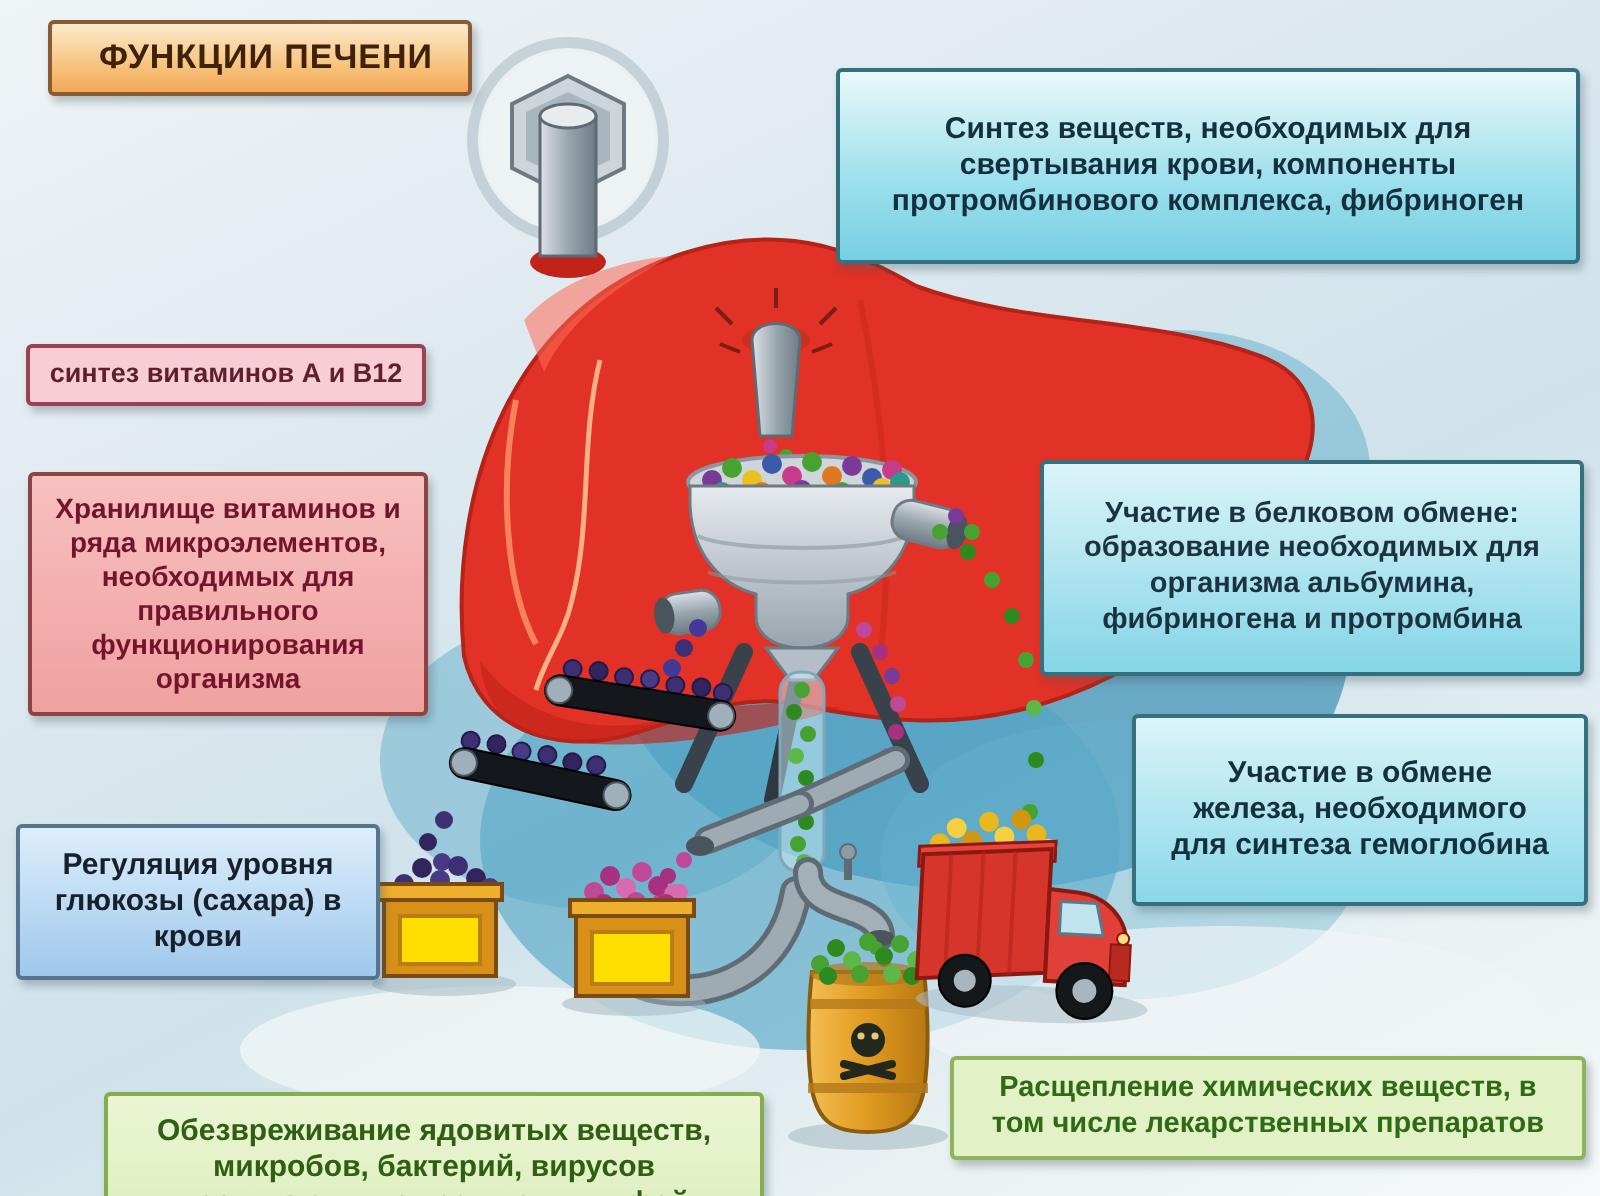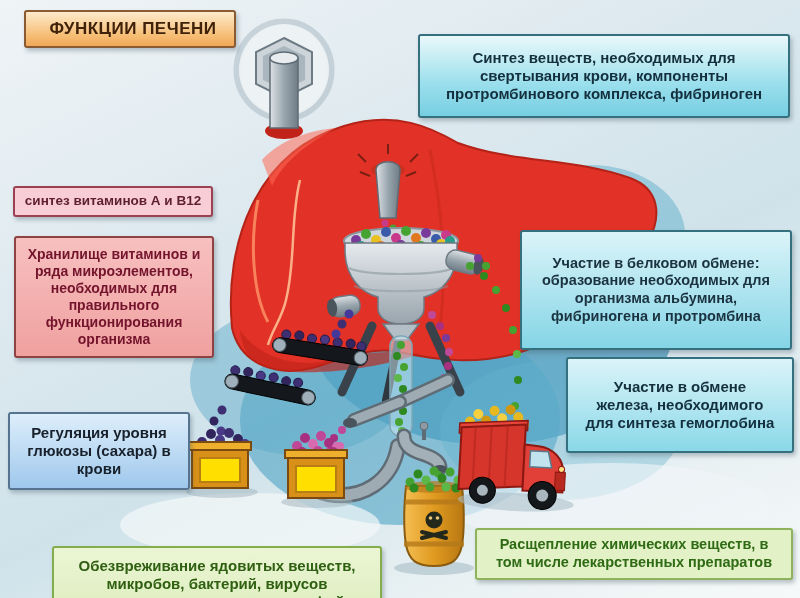--- a/index.html
+++ b/index.html
@@ -12,31 +12,31 @@
   .infobox{
     position:absolute;display:flex;align-items:center;justify-content:center;
     text-align:center;white-space:pre-line;font-weight:bold;line-height:1.22;
     border-radius:3px;padding:2px 6px;box-sizing:border-box;
     box-shadow:2px 3px 4px rgba(70,90,100,.35);
   }
   .bx-title{left:24px;top:10px;width:212px;height:38px;font-size:17px;letter-spacing:.5px;
     background:linear-gradient(#fdeacb,#f6bd74 70%,#f1a859);border:2px solid #8a5a32;color:#3f2209;padding-left:12px;}
   .bx-blood{left:12px;top:82px;width:190px;height:70px;font-size:13.5px;
     background:linear-gradient(#efe4f6,#cdabe2);border:2px solid #5e4379;color:#2b2333;}
-  .bx-vit{left:13px;top:186px;width:200px;height:31px;font-size:13.5px;
+  .bx-vit{left:13px;top:172px;width:200px;height:31px;font-size:13.5px;
     background:#f8cdd6;border:2px solid #9c4152;color:#5e1f2e;}
   .bx-store{left:14px;top:236px;width:200px;height:122px;font-size:14px;
     background:linear-gradient(#f7c0c0,#efa19f);border:2px solid #8e4242;color:#74142c;}
   .bx-gluc{left:8px;top:412px;width:182px;height:78px;font-size:15px;
     background:linear-gradient(#ddeefb,#9fc8ec);border:2px solid #56748f;color:#17202b;}
   .bx-detox{left:52px;top:510px;width:330px;height:76px;font-size:15px;
     background:linear-gradient(#ebf5d4,#dcedbc);border:2px solid #84ad4e;color:#2f6011;margin-top:36px;}
-  .bx-clot{left:418px;top:34px;width:372px;height:84px;font-size:15px;
+  .bx-clot{left:418px;top:34px;width:372px;height:98px;font-size:15px;
     background:linear-gradient(#eaf8fa,#9adfec 60%,#77cfe2);border:2px solid #35707f;color:#14303f;}
-  .bx-prot{left:520px;top:230px;width:272px;height:120px;font-size:14.5px;
+  .bx-prot{left:520px;top:230px;width:272px;height:108px;font-size:14.5px;
     background:linear-gradient(#dbf4f9,#84d5e6);border:2px solid #35707f;color:#1b3340;}
   .bx-iron{left:566px;top:357px;width:228px;height:96px;font-size:15px;
     background:linear-gradient(#dbf4f9,#8ad8e8);border:2px solid #35707f;color:#14303f;}
   .bx-chem{left:475px;top:528px;width:318px;height:52px;font-size:14.5px;
     background:#e2f2c6;border:2px solid #8fb25c;color:#2f6a14;}
 </style>
 </head>
 <body>
 
 <div class="canvas">

